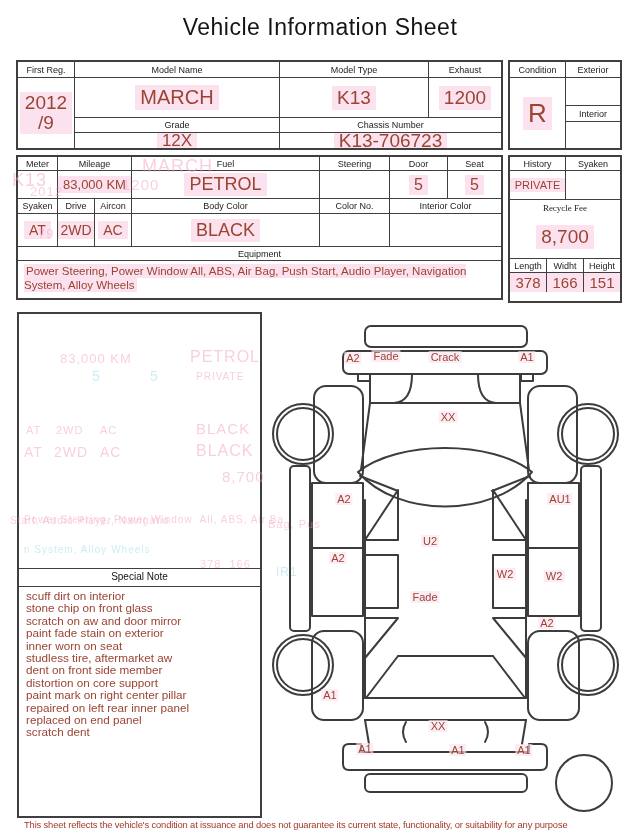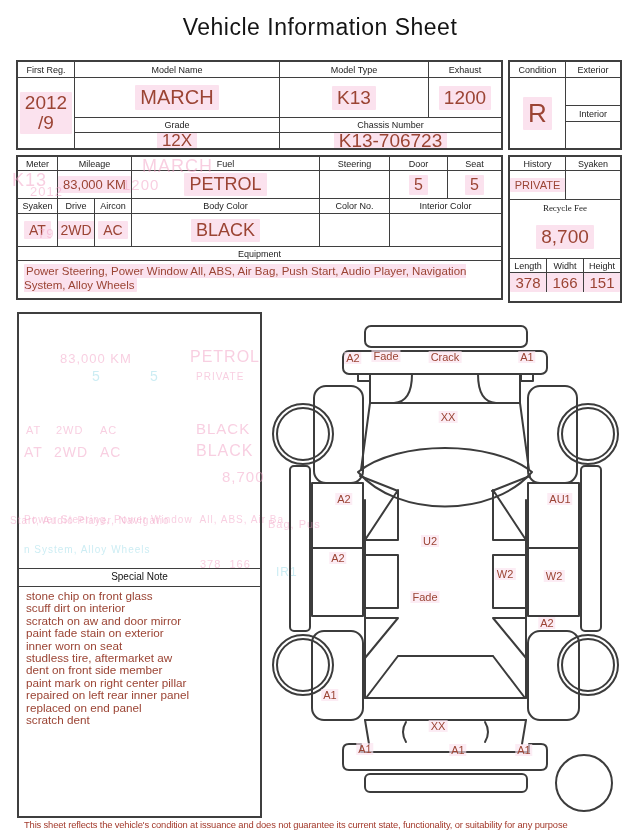--- a/index.html
+++ b/index.html
@@ -167,27 +167,28 @@
         </div>
       <div class="c val">
         <span class="hl v15">151</span>
         </div>
     </div>
   </div>
 
   <div id="commentBox">
     <div class="boxhdr" id="snHdr">Special Note</div>
     <div id="noteLines">
+        <div class="noteline">scuff dirt on interior</div>
         <div class="noteline">stone chip on front glass</div>
-        <div class="noteline">scuff dirt on interior</div>
         <div class="noteline">scratch on aw and door  mirror</div>
         <div class="noteline">paint fade stain on exterior</div>
         <div class="noteline">inner worn on seat</div>
         <div class="noteline">studless tire, aftermarket aw</div>
         <div class="noteline">dent on front side member</div>
+        <div class="noteline">distortion on core support</div>
         <div class="noteline">paint mark on right center pillar</div>
         <div class="noteline">repaired on left rear inner panel</div>
         <div class="noteline">replaced on end panel</div>
         <div class="noteline">scratch dent</div>
       </div>
   </div>
 
   <div id="diagram">
     <svg width="370" height="505" viewBox="0 0 370 505">
       <g stroke="#3c3c3c" stroke-width="2" fill="none" stroke-linejoin="round" stroke-linecap="round">

